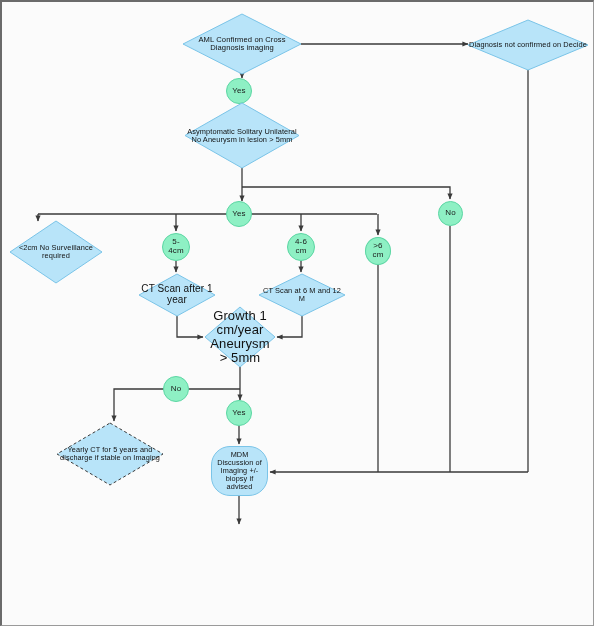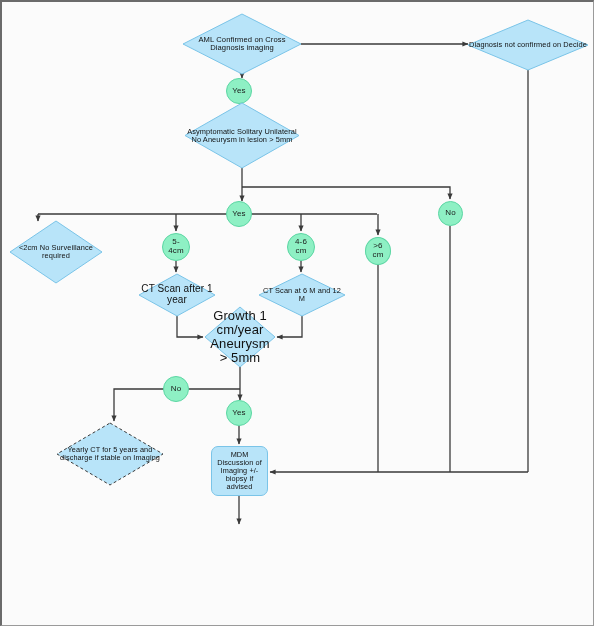--- a/index.html
+++ b/index.html
@@ -33,21 +33,21 @@
   .diamond .lbl{position:relative;z-index:2;}
   .circle{
     border-radius:50%;
     background:#8ef0c4;
     border:1px solid #5bd6a3;
   }
   .circle .lbl{font-size:8px;color:#1a1a1a;}
   .rrect{
     background:#b8e4f9;
     border:1px solid #7ac4e8;
-    border-radius:7px;
+    border-radius:19px;
   }
 </style>
 </head>
 <body>
 
 <div id="canvas">
 
   <svg id="edges" viewBox="0 0 594 626" xmlns="http://www.w3.org/2000/svg">
     <defs>
       <marker id="ah" markerWidth="7" markerHeight="7" refX="5.6" refY="2.6" orient="auto" markerUnits="userSpaceOnUse">

